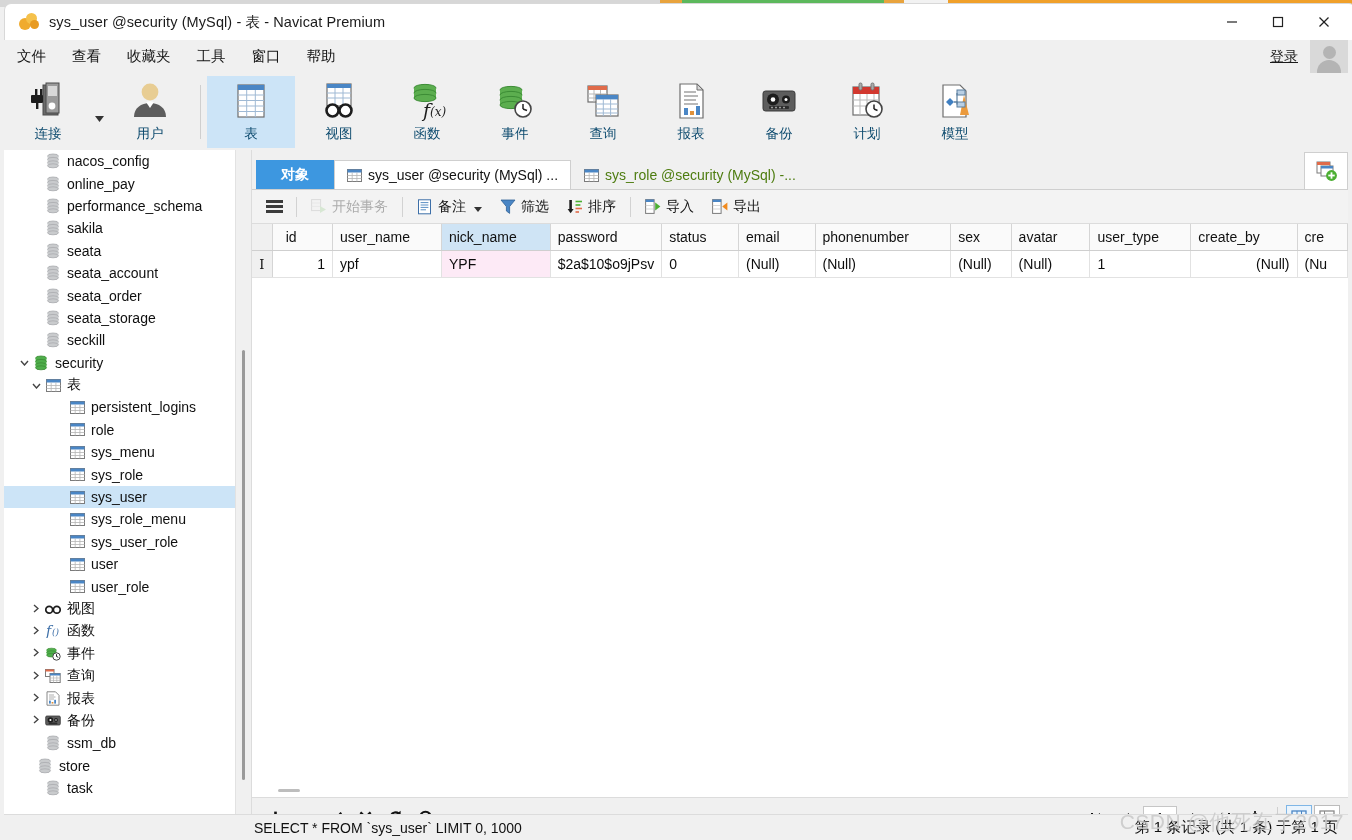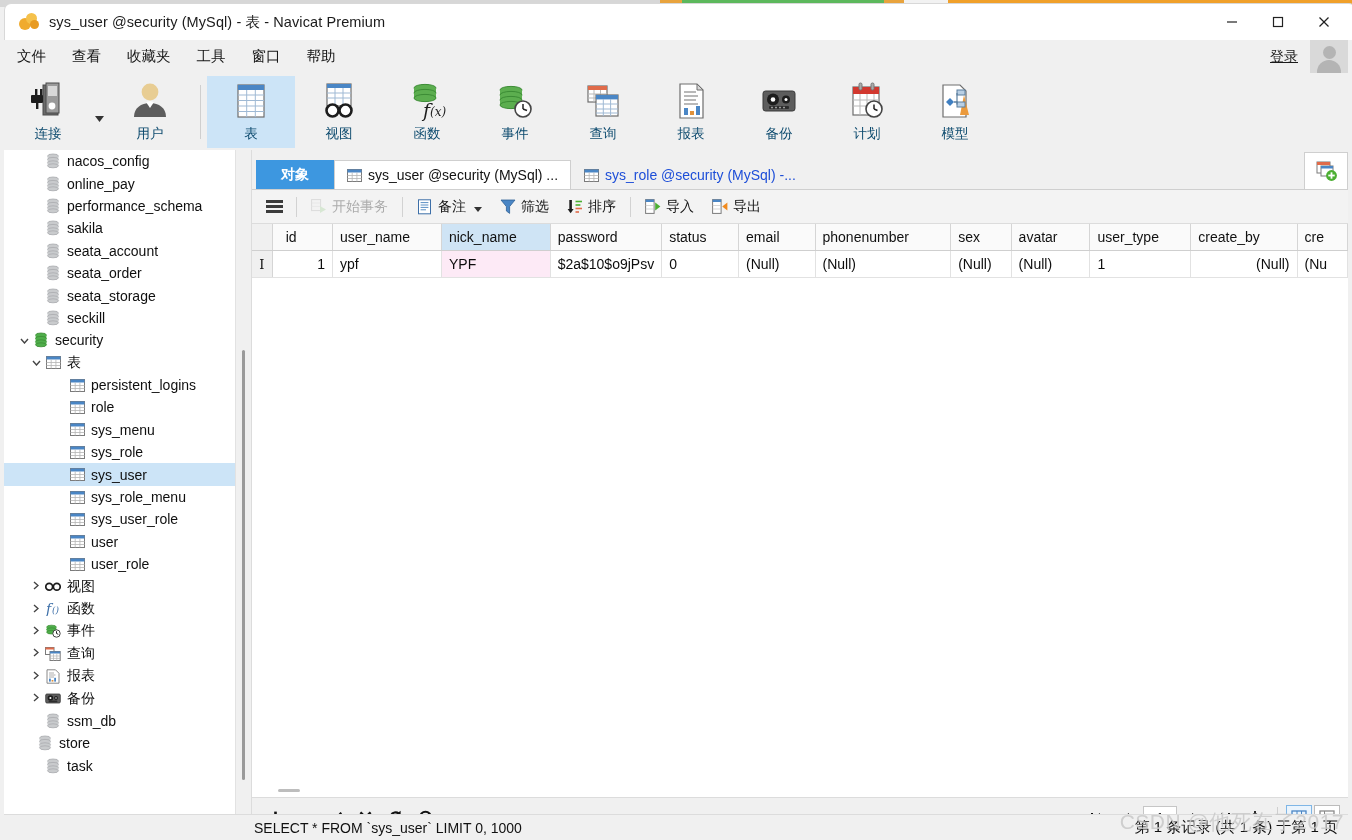--- a/index.html
+++ b/index.html
@@ -105,21 +105,21 @@
   .content { flex:1; height:686px; display:flex; flex-direction:column; background:#f0f0f0; }
 
   
   .tabbar { height:40px; display:flex; align-items:flex-end; background:#f0f0f0; padding-left:4px; position:relative;}
   .tab {
     height:30px; display:flex; align-items:center; gap:6px; padding:0 12px;
     font-size:14px; white-space:nowrap; border:1px solid transparent;
   }
   .tab.obj { background:#3d97e0; color:#fff; font-weight:600; padding:0 24px; }
   .tab.cur { background:#ffffff; color:#111; border-color:#cfcfcf; border-bottom-color:#fff; }
-  .tab.dim { background:#f0f0f0; color:#1d4ed8; }
+  .tab.dim { background:#f0f0f0; color:#4d7c0f; }
   .tab-underline { position:absolute; left:0; right:0; bottom:0; height:1px; background:#cfcfcf;}
   .newtab {
     margin-left:auto; width:44px; height:38px; background:#fff; border:1px solid #cfcfcf;
     display:flex; align-items:center; justify-content:center; position:relative; z-index:2;
   }
 
   
   .gridbar {
     height:34px; background:#f3f3f3; border-bottom:1px solid #dcdcdc;
     display:flex; align-items:center; gap:0; padding-left:6px;
@@ -504,20 +504,35 @@
       <ellipse cx="7" cy="3" rx="5.4" ry="2" fill="#c9cbcd" stroke="#a9abae" stroke-width=".8"></ellipse>
       <rect x="1.6" y="3" width="10.8" height="3" fill="#c9cbcd"></rect>
       <ellipse cx="7" cy="6.4" rx="5.4" ry="2" fill="#c9cbcd" stroke="#a9abae" stroke-width=".8"></ellipse>
       <rect x="1.6" y="6.4" width="10.8" height="3" fill="#c9cbcd"></rect>
       <ellipse cx="7" cy="9.8" rx="5.4" ry="2" fill="#c9cbcd" stroke="#a9abae" stroke-width=".8"></ellipse>
       <rect x="1.6" y="9.8" width="10.8" height="3" fill="#c9cbcd"></rect>
       <ellipse cx="7" cy="12.8" rx="5.4" ry="2" fill="#c9cbcd" stroke="#a9abae" stroke-width=".8"></ellipse>
               </svg>
             </div>
             <span class="tlabel">sakila</span>
+          </div>
+          <div class="tnode" style="padding-left: 24px;">
+            <div class="twist"></div>
+            <div class="ticon">
+              <svg width="14" height="16" viewBox="0 0 14 16" xmlns="http://www.w3.org/2000/svg">
+      <ellipse cx="7" cy="3" rx="5.4" ry="2" fill="#c9cbcd" stroke="#a9abae" stroke-width=".8"></ellipse>
+      <rect x="1.6" y="3" width="10.8" height="3" fill="#c9cbcd"></rect>
+      <ellipse cx="7" cy="6.4" rx="5.4" ry="2" fill="#c9cbcd" stroke="#a9abae" stroke-width=".8"></ellipse>
+      <rect x="1.6" y="6.4" width="10.8" height="3" fill="#c9cbcd"></rect>
+      <ellipse cx="7" cy="9.8" rx="5.4" ry="2" fill="#c9cbcd" stroke="#a9abae" stroke-width=".8"></ellipse>
+      <rect x="1.6" y="9.8" width="10.8" height="3" fill="#c9cbcd"></rect>
+      <ellipse cx="7" cy="12.8" rx="5.4" ry="2" fill="#c9cbcd" stroke="#a9abae" stroke-width=".8"></ellipse>
+              </svg>
+            </div>
+            <span class="tlabel">seata</span>
           </div>
           <div class="tnode" style="padding-left: 24px;">
             <div class="twist"></div>
             <div class="ticon">
               <svg width="14" height="16" viewBox="0 0 14 16" xmlns="http://www.w3.org/2000/svg">
       <ellipse cx="7" cy="3" rx="5.4" ry="2" fill="#c9cbcd" stroke="#a9abae" stroke-width=".8"></ellipse>
       <rect x="1.6" y="3" width="10.8" height="3" fill="#c9cbcd"></rect>
       <ellipse cx="7" cy="6.4" rx="5.4" ry="2" fill="#c9cbcd" stroke="#a9abae" stroke-width=".8"></ellipse>
       <rect x="1.6" y="6.4" width="10.8" height="3" fill="#c9cbcd"></rect>
       <ellipse cx="7" cy="9.8" rx="5.4" ry="2" fill="#c9cbcd" stroke="#a9abae" stroke-width=".8"></ellipse>

